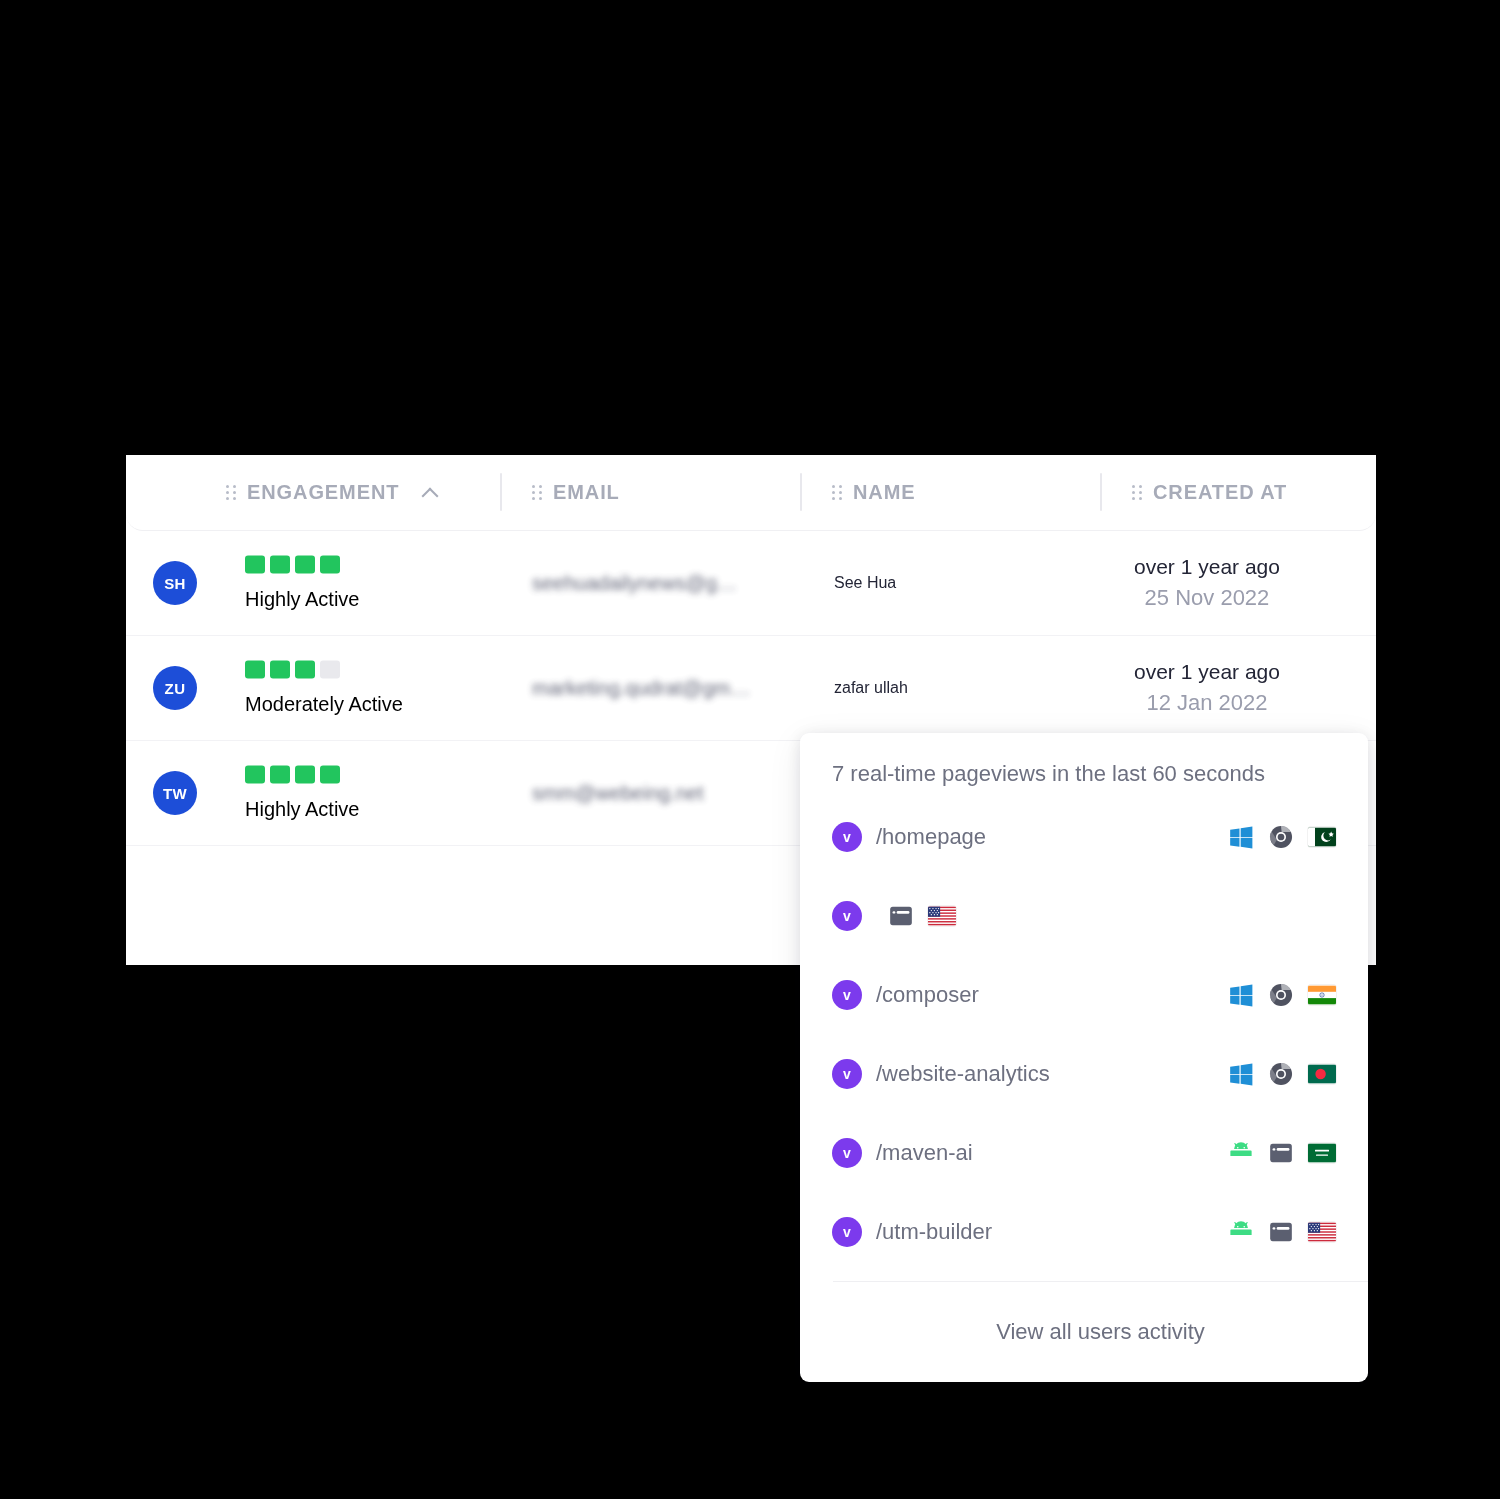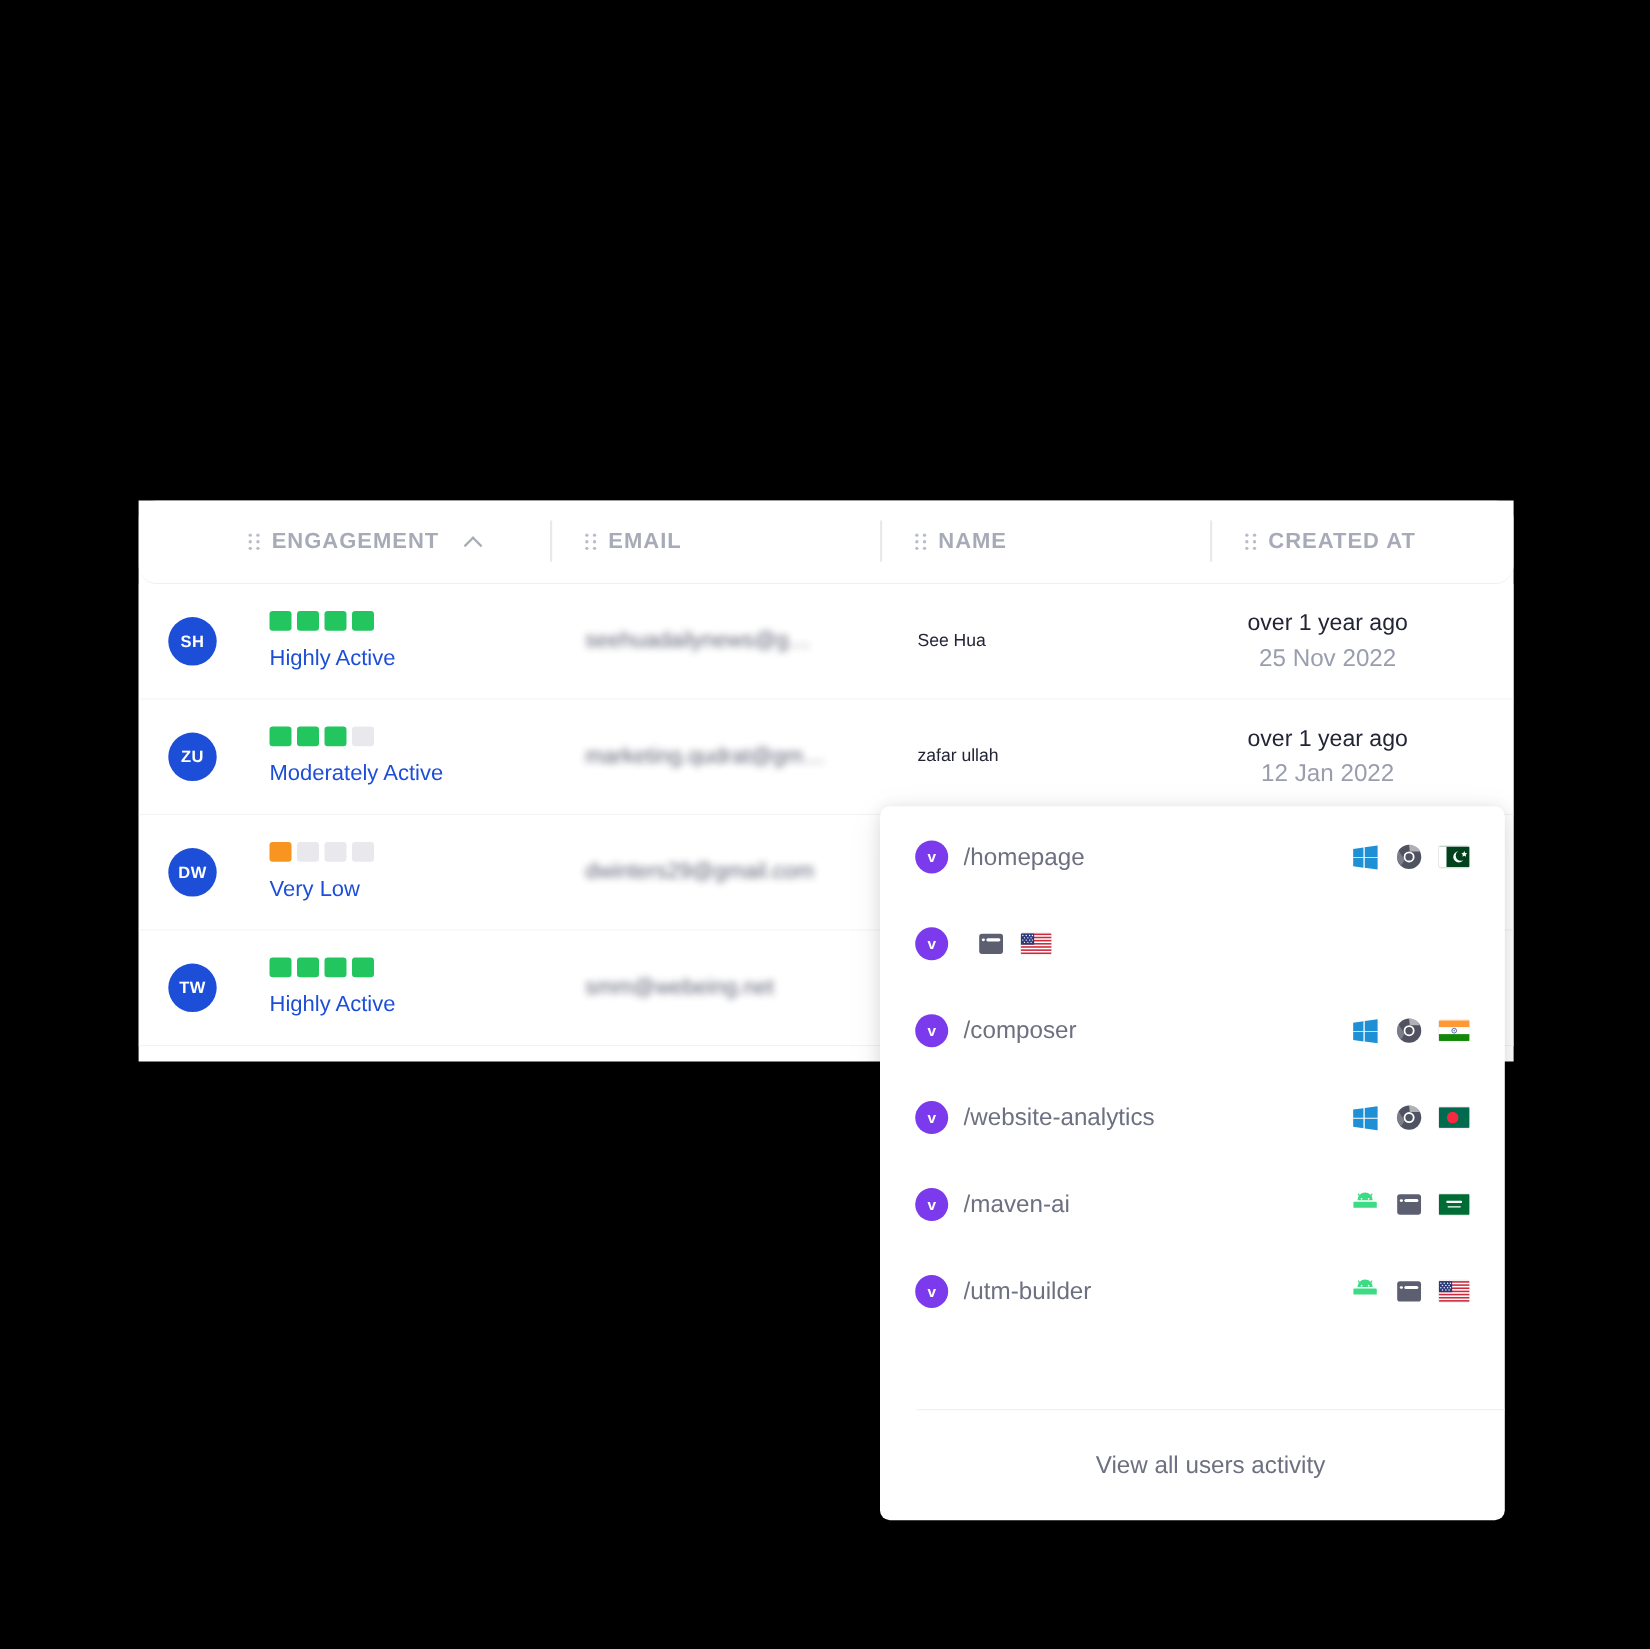--- a/index.html
+++ b/index.html
@@ -150,21 +150,21 @@
     width: 20px;
     height: 18px;
     border-radius: 3px;
     background: #e9e9ed;
   }
   .bars span.on-green  { background: #22c55e; }
   .bars span.on-orange { background: #f89420; }
 
   .eng-label {
     font-size: 20px;
-    color: #1d4ed8;
+    color: #000000;
     white-space: nowrap;
   }
 
   .cell-email {
     position: absolute;
     left: 406px;
     top: 50%;
     transform: translateY(-50%);
     font-size: 20px;
     color: #4a4d63;
@@ -387,38 +387,20 @@
         <div class="eng-label">Moderately Active</div>
       </div>
       <div class="cell-email">marketing.qudrat@gm…</div>
       <div class="cell-name">zafar ullah</div>
       <div class="cell-created">
         <div class="created-rel">over 1 year ago</div>
         <div class="created-abs">12 Jan 2022</div>
       </div>
     </div>
 
-    <div class="trow">
-      <div class="avatar">DW</div>
-      <div class="cell-engagement">
-        <div class="bars">
-          <span class="on-orange"></span>
-            <span></span>
-            <span></span>
-            <span></span>
-        </div>
-        <div class="eng-label">Very Low</div>
-      </div>
-      <div class="cell-email">dwinters29@gmail.com</div>
-      <div class="cell-name"></div>
-      <div class="cell-created">
-        <div class="created-rel"></div>
-        <div class="created-abs"></div>
-      </div>
-    </div>
 
     <div class="trow">
       <div class="avatar">TW</div>
       <div class="cell-engagement">
         <div class="bars">
           <span class="on-green"></span>
             <span class="on-green"></span>
             <span class="on-green"></span>
             <span class="on-green"></span>
         </div>
@@ -429,20 +411,21 @@
       <div class="cell-created">
         <div class="created-rel"></div>
         <div class="created-abs"></div>
       </div>
     </div>
 
   </div>
 
   <div class="popup">
 
+    <div class="popup-title">7 real-time pageviews in the last 60 seconds</div>
 
     <div class="popup-list">
 
       <div class="prow">
         <div class="pav">v</div>
         <div class="ppath">/homepage</div>
         <div class="picons">
           <svg class="ico" viewBox="0 0 24 24">
             <path fill="#1f8fd6" d="M2 5.3l8.6-1.2v8.1H2V5.3zM11.7 3.95L22.5 2.4v9.8H11.7V3.95zM2 12.9h8.6V21L2 19.75V12.9zM11.7 12.9H22.5v9.7l-10.8-1.5V12.9z"></path>
           </svg>

